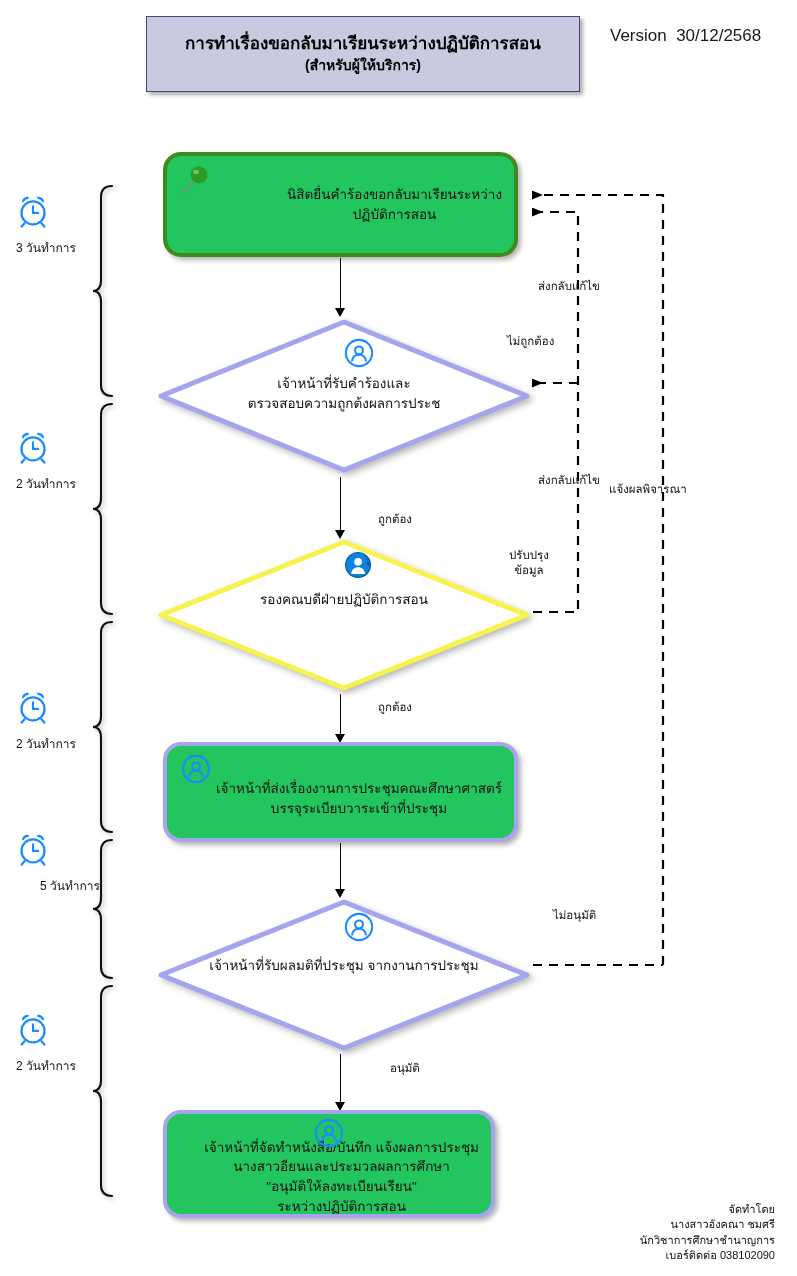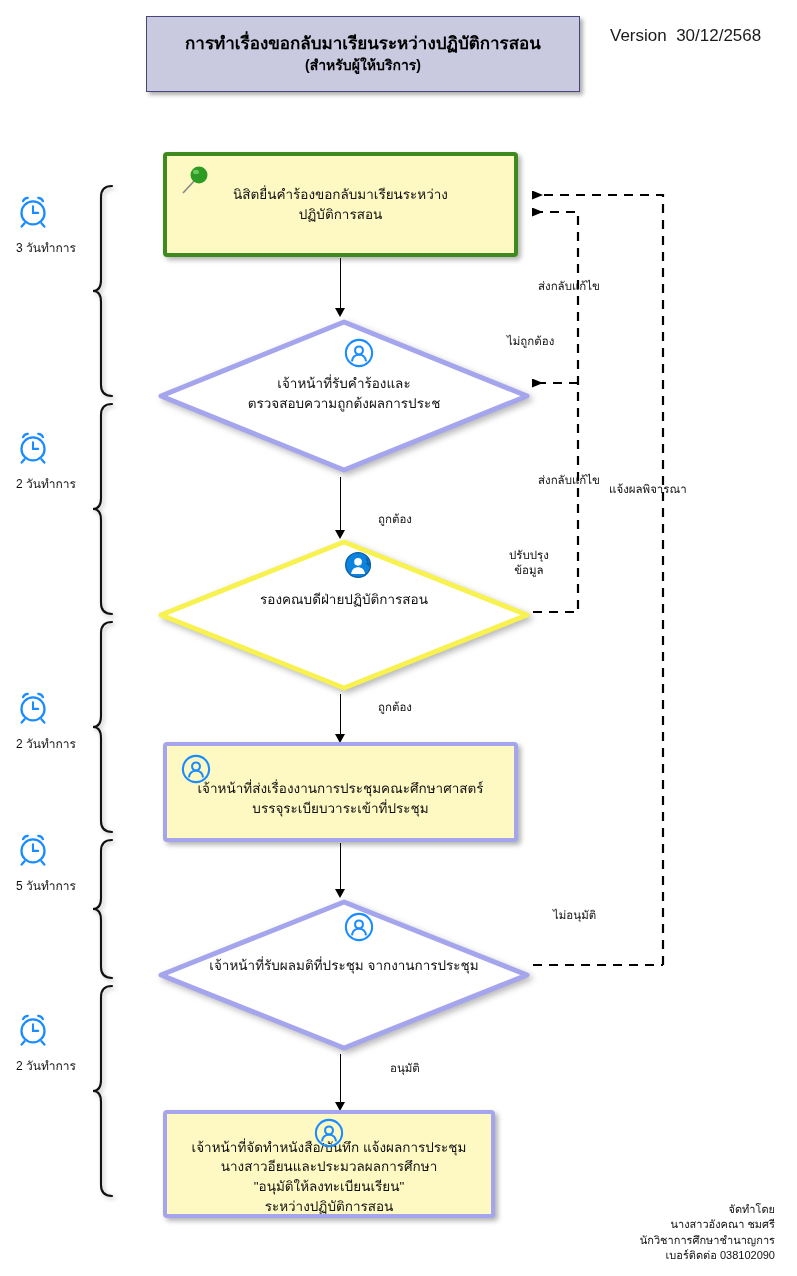--- a/index.html
+++ b/index.html
@@ -21,23 +21,24 @@
     display:flex;flex-direction:column;align-items:center;justify-content:center;
     box-sizing:border-box;
   }
   #title-box .t1{font-size:17px;font-weight:bold;color:#000;line-height:1.35;}
   #title-box .t2{font-size:14px;font-weight:bold;color:#000;line-height:1.35;}
   #version{left:610px;top:26px;font-size:17px;color:#1a1a1a;white-space:pre;}
 
   
   .node{box-sizing:border-box;display:flex;align-items:center;justify-content:center;}
   .rbox{
-    border-radius:4px;background:#fef9c3;
+    border-radius:18px;background:#22c55e;
     box-shadow:3px 3px 5px rgba(0,0,0,.30);
     flex-direction:column;
+    align-items:flex-end;
   }
   .rbox.green{border:4px solid #3f8a1e;}
   .rbox.purple{border:4px solid #a5a5ee;}
   .rbox .txt{font-size:13.5px;color:#111;line-height:1.45;text-align:center;padding:0 12px;}
 
   .diamond-wrap{}
   .diamond-wrap svg{position:absolute;left:0;top:0;overflow:visible;}
   .diamond-label{
     position:absolute;left:0;width:100%;text-align:center;
     font-size:13.5px;color:#111;line-height:1.45;
@@ -268,21 +269,21 @@
 <div class="abs" style="left:16px;top:832px;">
   <div>
     <svg class="clock" viewBox="0 0 36 36">
       <path d="M7.5 7.5 a5.5 5.5 0 0 1 5-3.5" fill="none" stroke="#1a8cff" stroke-width="2.4" stroke-linecap="round"></path>
       <path d="M28.5 7.5 a5.5 5.5 0 0 0 -5-3.5" fill="none" stroke="#1a8cff" stroke-width="2.4" stroke-linecap="round"></path>
       <circle cx="18" cy="20" r="12.2" fill="none" stroke="#1a8cff" stroke-width="2.4"></circle>
       <path d="M18 13 L18 20 L23.5 20" fill="none" stroke="#1a8cff" stroke-width="2.2" stroke-linecap="round"></path>
       <path d="M9 31 L6 34.5 M27 31 L30 34.5" stroke="#1a8cff" stroke-width="2.4" stroke-linecap="round"></path>
     </svg>
   </div>
-  <div class="days" style="margin-top:6px;">5 วันทำการ</div>
+  <div class="days" style="margin-top:6px;margin-left:24px;">5 วันทำการ</div>
 </div>
 
 <div class="abs" style="left:16px;top:1012px;">
   <div>
     <svg class="clock" viewBox="0 0 36 36">
       <path d="M7.5 7.5 a5.5 5.5 0 0 1 5-3.5" fill="none" stroke="#1a8cff" stroke-width="2.4" stroke-linecap="round"></path>
       <path d="M28.5 7.5 a5.5 5.5 0 0 0 -5-3.5" fill="none" stroke="#1a8cff" stroke-width="2.4" stroke-linecap="round"></path>
       <circle cx="18" cy="20" r="12.2" fill="none" stroke="#1a8cff" stroke-width="2.4"></circle>
       <path d="M18 13 L18 20 L23.5 20" fill="none" stroke="#1a8cff" stroke-width="2.2" stroke-linecap="round"></path>
       <path d="M9 31 L6 34.5 M27 31 L30 34.5" stroke="#1a8cff" stroke-width="2.4" stroke-linecap="round"></path>

